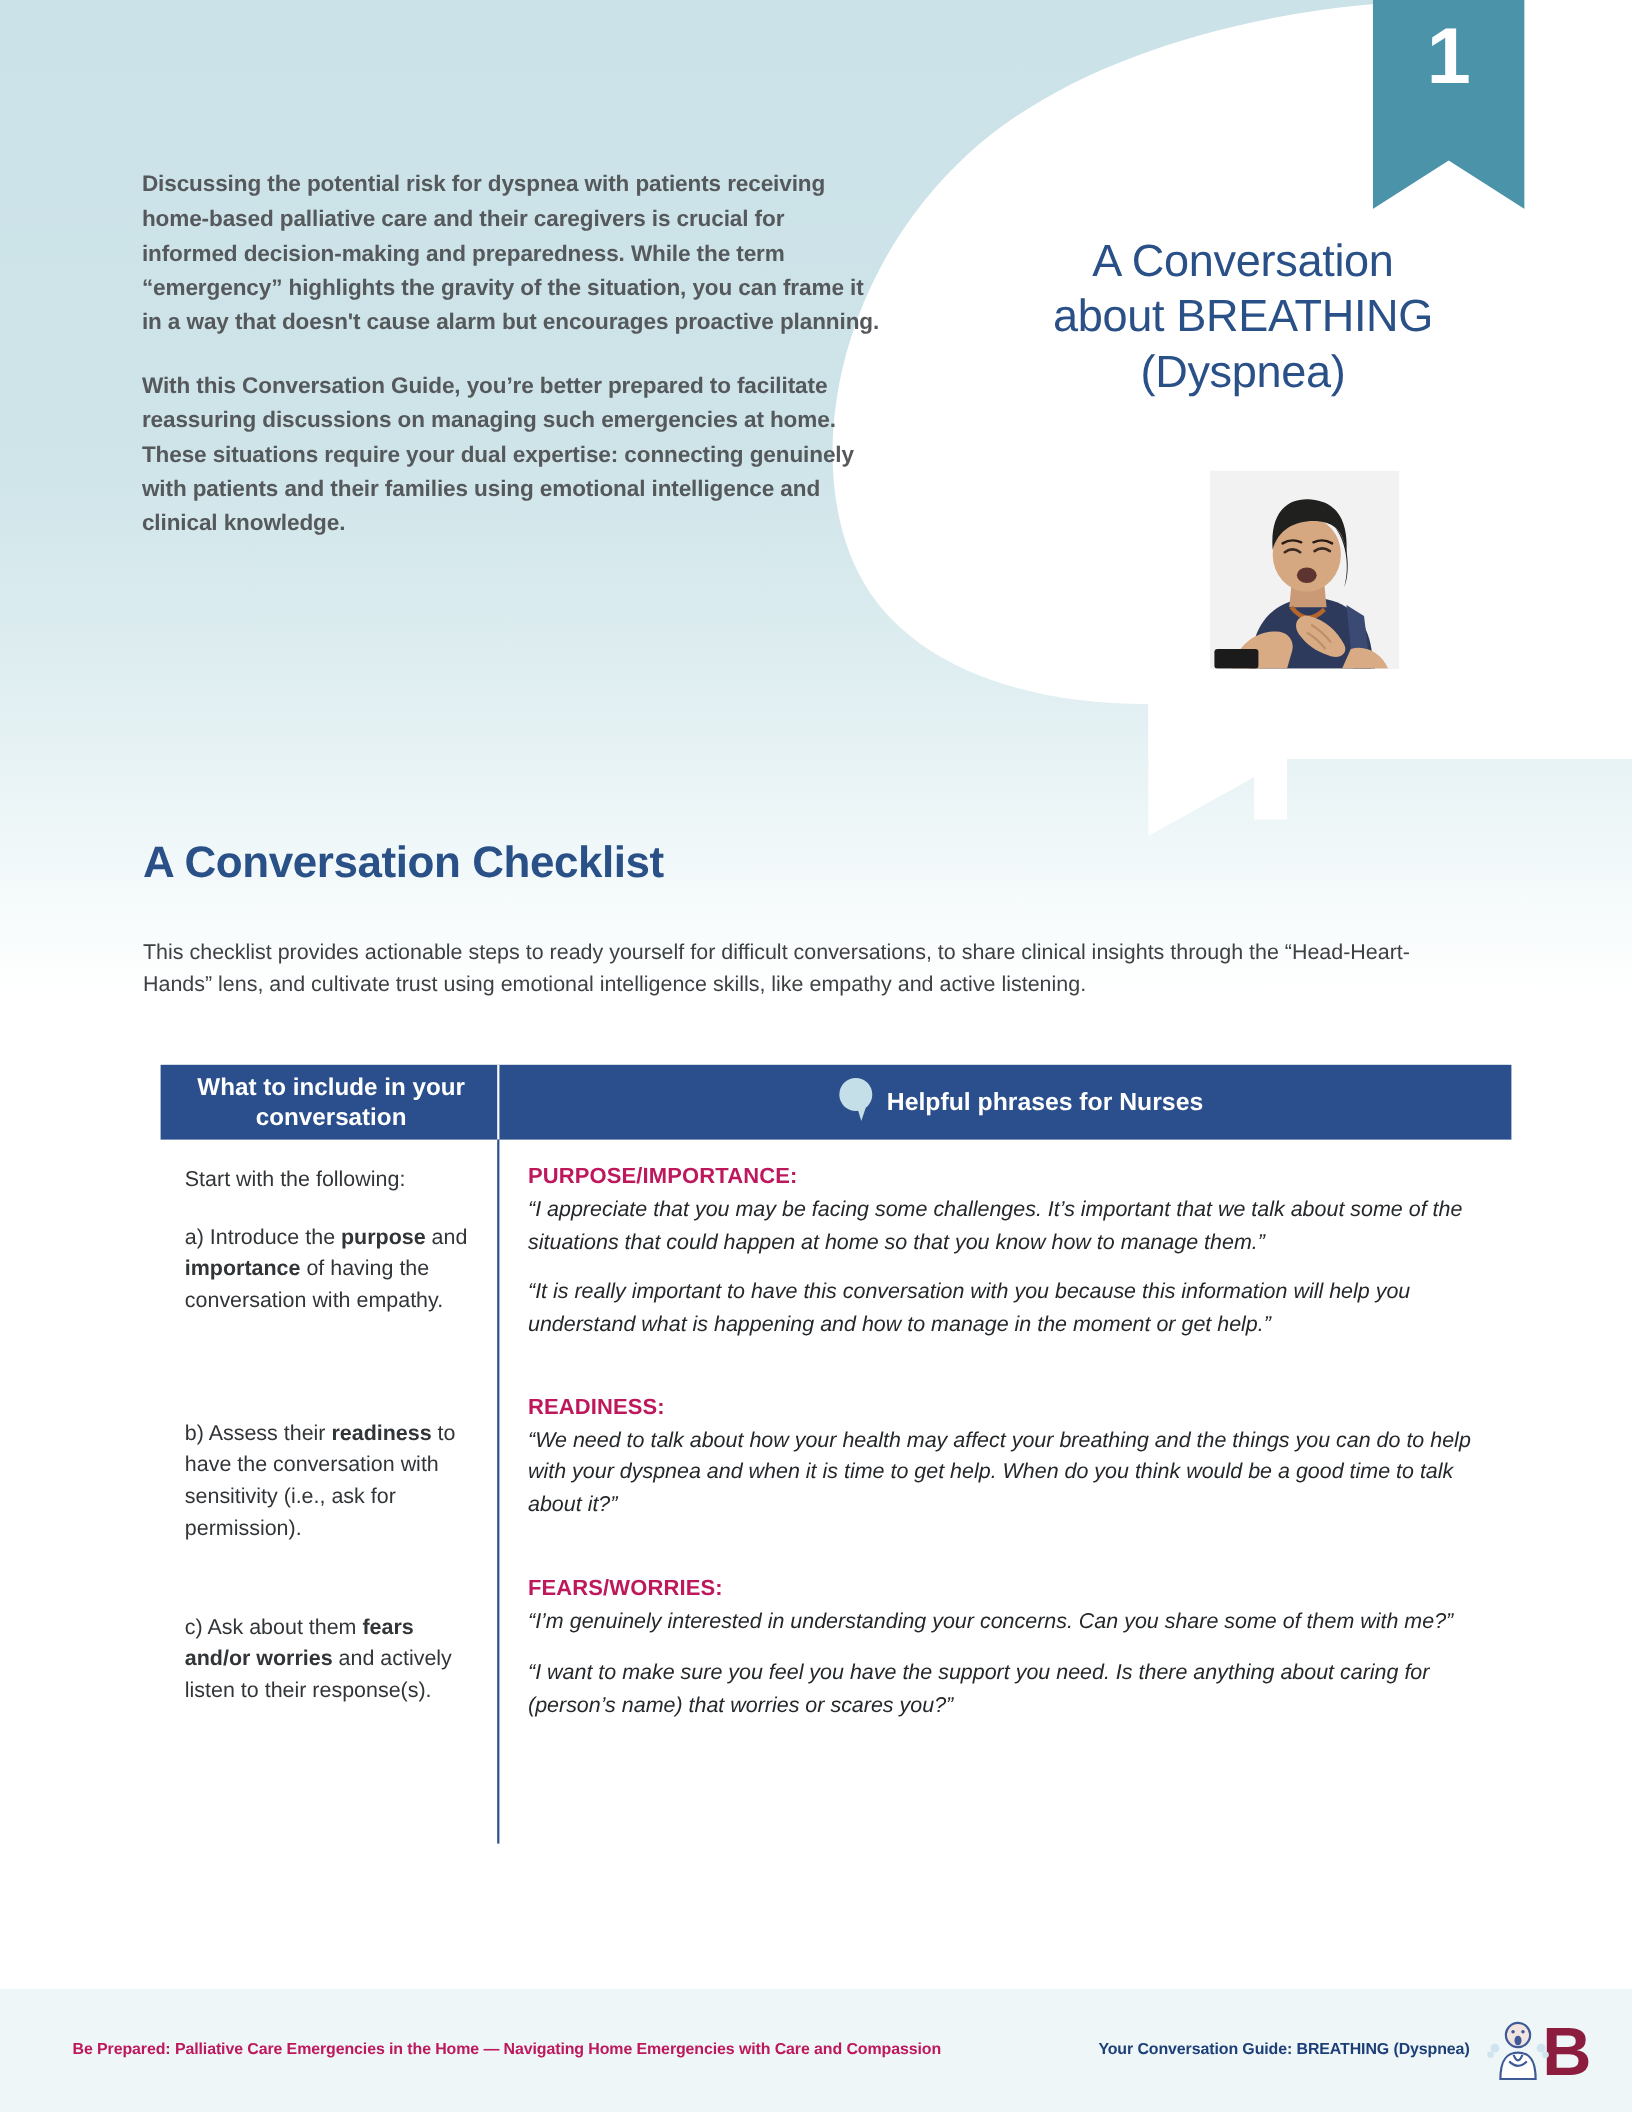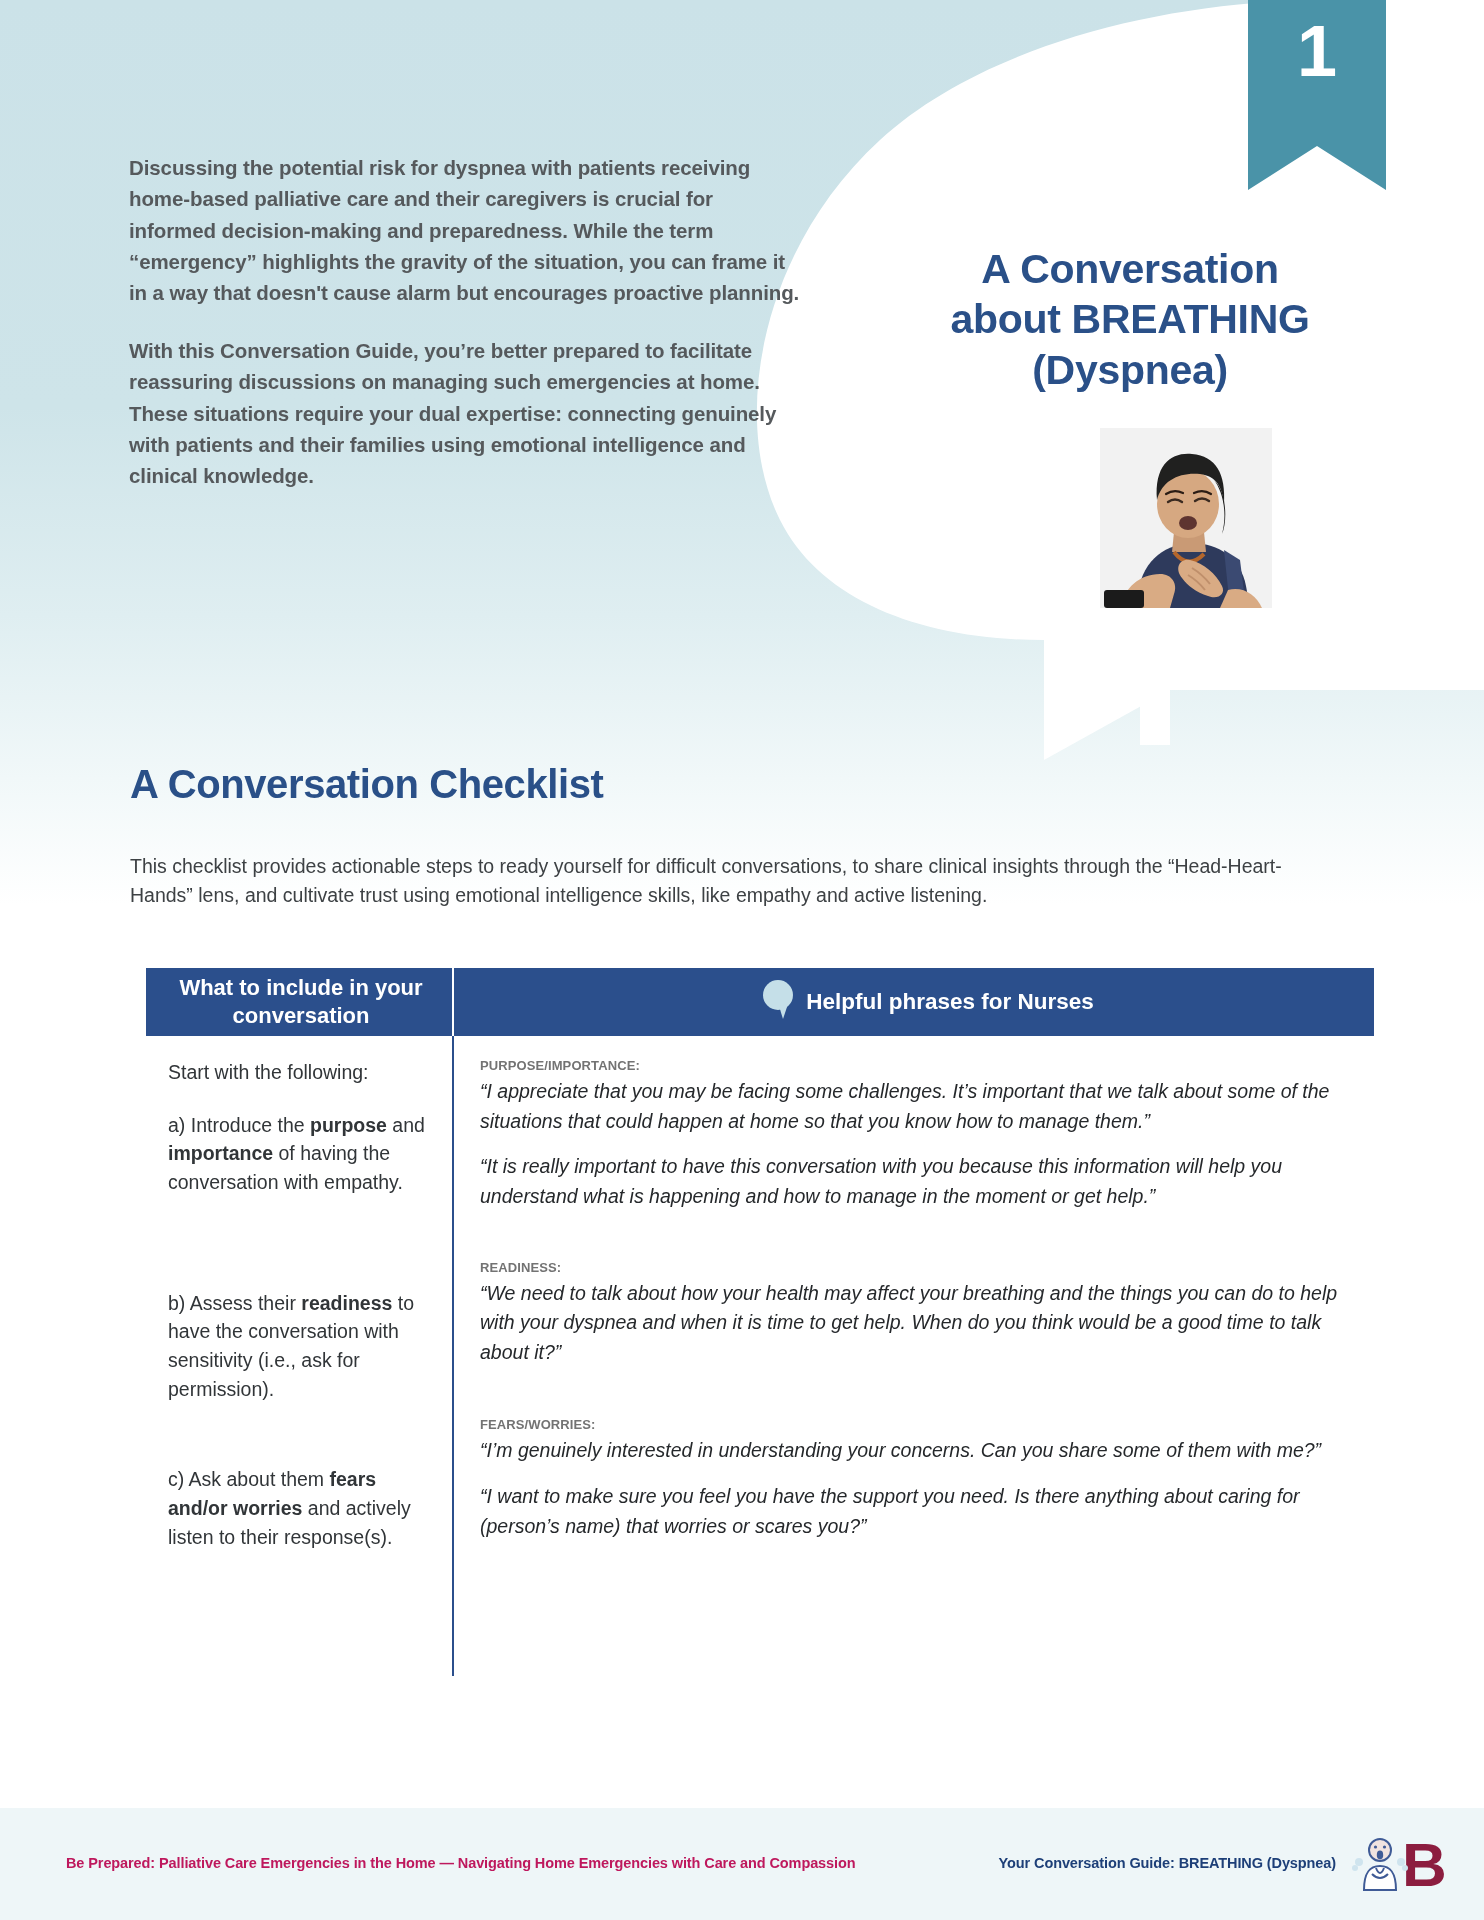--- a/index.html
+++ b/index.html
@@ -88,24 +88,23 @@
   
   .hero-title {
     position: absolute;
     left: 880px;
     top: 212px;
     width: 500px;
     text-align: center;
     z-index: 4;
     font-size: 41px;
     line-height: 1.23;
-    font-weight: 700;
+    font-weight: 400;
     color: #2a5088;
     letter-spacing: -0.3px;
-    margin-top: 32px;
   }
   .hero-title .ln { display: block; }
 
   
   .hero-photo {
     position: absolute;
     left: 1100px;
     top: 428px;
     width: 172px;
     height: 180px;
@@ -195,23 +194,23 @@
     line-height: 1.47;
     color: #313538;
     margin: 0;
   }
   .lt-line b { font-weight: 700; }
   .lt-gap-a { height: 24px; }
   .lt-gap-b { height: 92px; }
   .lt-gap-c { height: 62px; }
 
   .rt-label {
-    font-size: 13px;
-    font-weight: 700;
-    color: #737373;
+    font-size: 20px;
+    font-weight: 700;
+    color: #be185d;
     margin: 0 0 4px 0;
     letter-spacing: 0.1px;
   }
   .rt-quote {
     font-size: 19.5px;
     line-height: 1.52;
     font-style: italic;
     color: #25282b;
     margin: 0 0 16px 0;
   }

